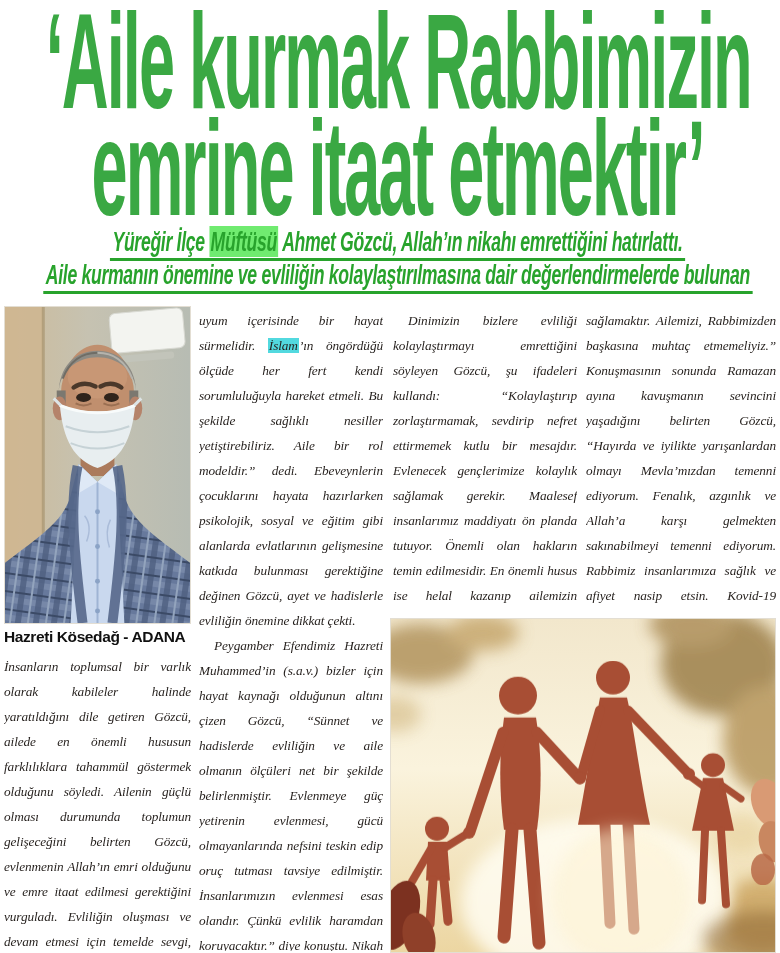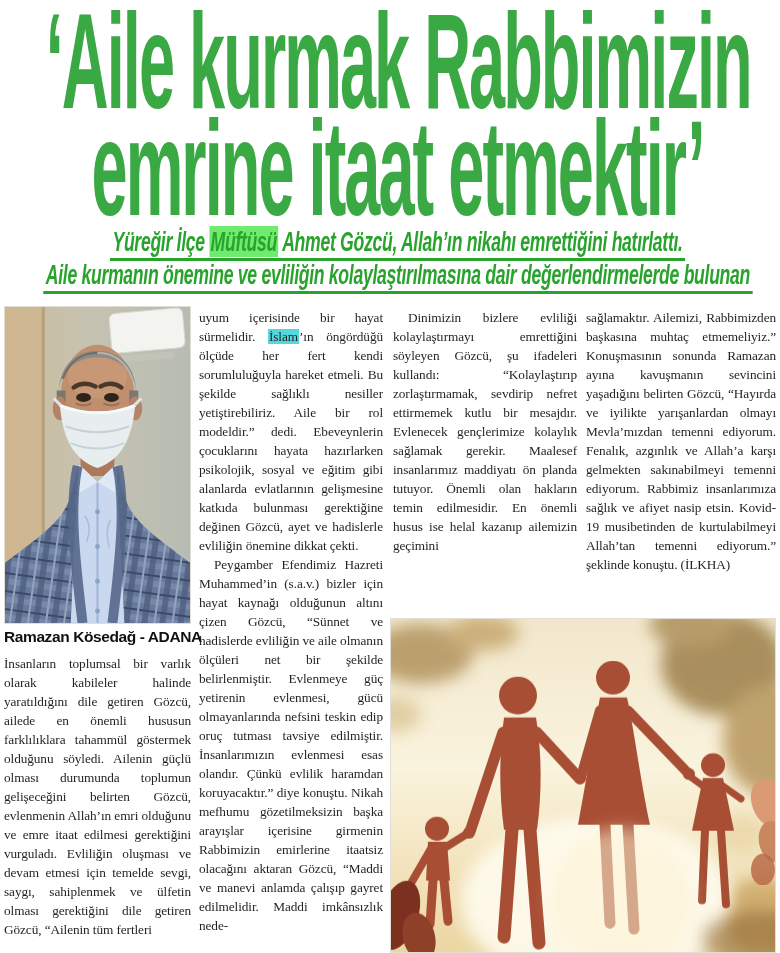--- a/index.html
+++ b/index.html
@@ -60,23 +60,24 @@
     background:var(--muftusu-highlight);
     color:var(--subhead-green);
     padding:0 2px;
   }
   
   .article{
     position:absolute;top:300px;left:4px;right:4px;bottom:0;
   }
   .col{
     position:absolute;
-    font-size:13.3px;line-height:19px;letter-spacing:-0.1px;
+    font-size:13.3px;line-height:25px;letter-spacing:-0.1px;
     text-align:justify;
     overflow:hidden;
+    font-style:italic;
   }
   .col p{margin:0;}
   .col p.indent{text-indent:15px;}
   .col mark.cyan{
     background:var(--islam-highlight);
     color:var(--body-text);
     padding:0 1px;
   }
   .col1{left:0;top:354px;width:187px;bottom:2px;}
   .col2{left:195px;top:8px;width:184px;bottom:2px;}
@@ -183,21 +184,21 @@
         <circle cx="93" cy="241" r="2.5" fill="#8ba3c6"></circle>
         <circle cx="93" cy="276" r="2.5" fill="#8ba3c6"></circle>
         <circle cx="93" cy="306" r="2.5" fill="#8ba3c6"></circle>
         <path d="M74 158 L93 176 L73 188 Z" fill="#dfe9f6"></path>
         <path d="M112 158 L93 176 L113 188 Z" fill="#dfe9f6"></path>
         <path d="M73 160 C65 198 69 245 78 318" stroke="#55678a" stroke-width="10" fill="none" opacity="0.9"></path>
         <path d="M113 160 C121 198 117 245 108 318" stroke="#55678a" stroke-width="10" fill="none" opacity="0.9"></path>
       </svg>
     </figure>
 
-    <div class="byline">Ramazan Kösedağ - ADANA</div>
+    <div class="byline">Hazreti Kösedağ - ADANA</div>
 
     <div class="col col1">
       <p>İnsanların toplumsal bir varlık olarak kabileler halinde yaratıldığını dile getiren Gözcü, ailede en önemli hususun farklılıklara tahammül göstermek olduğunu söyledi. Ailenin güçlü olması durumunda toplumun gelişeceğini belirten Gözcü, evlenmenin Allah’ın emri olduğunu ve emre itaat edilmesi gerektiğini vurguladı. Evliliğin oluşması ve devam etmesi için temelde sevgi, saygı, sahiplenmek ve ülfetin olması gerektiğini dile getiren Gözcü, “Ailenin tüm fertleri</p>
     </div>
 
     <div class="col col2">
       <p><span>uyum içerisinde bir hayat sürmelidir. </span><mark class="cyan">İslam</mark><span>’ın öngördüğü ölçüde her fert kendi sorumluluğuyla hareket etmeli. Bu şekilde sağlıklı nesiller yetiştirebiliriz. Aile bir rol modeldir.” dedi. Ebeveynlerin çocuklarını hayata hazırlarken psikolojik, sosyal ve eğitim gibi alanlarda evlatlarının gelişmesine katkıda bulunması gerektiğine değinen Gözcü, ayet ve hadislerle evliliğin önemine dikkat çekti.</span></p>
       <p class="indent">Peygamber Efendimiz Hazreti Muhammed’in (s.a.v.) bizler için hayat kaynağı olduğunun altını çizen Gözcü, “Sünnet ve hadislerde evliliğin ve aile olmanın ölçüleri net bir şekilde belirlenmiştir. Evlenmeye güç yetirenin evlenmesi, gücü olmayanlarında nefsini teskin edip oruç tutması tavsiye edilmiştir. İnsanlarımızın evlenmesi esas olandır. Çünkü evlilik haramdan koruyacaktır.” diye konuştu. Nikah mefhumu gözetilmeksizin başka arayışlar içerisine girmenin Rabbimizin emirlerine itaatsiz olacağını aktaran Gözcü, “Maddi ve manevi anlamda çalışıp gayret edilmelidir. Maddi imkânsızlık nede-</p>
     </div>
 

